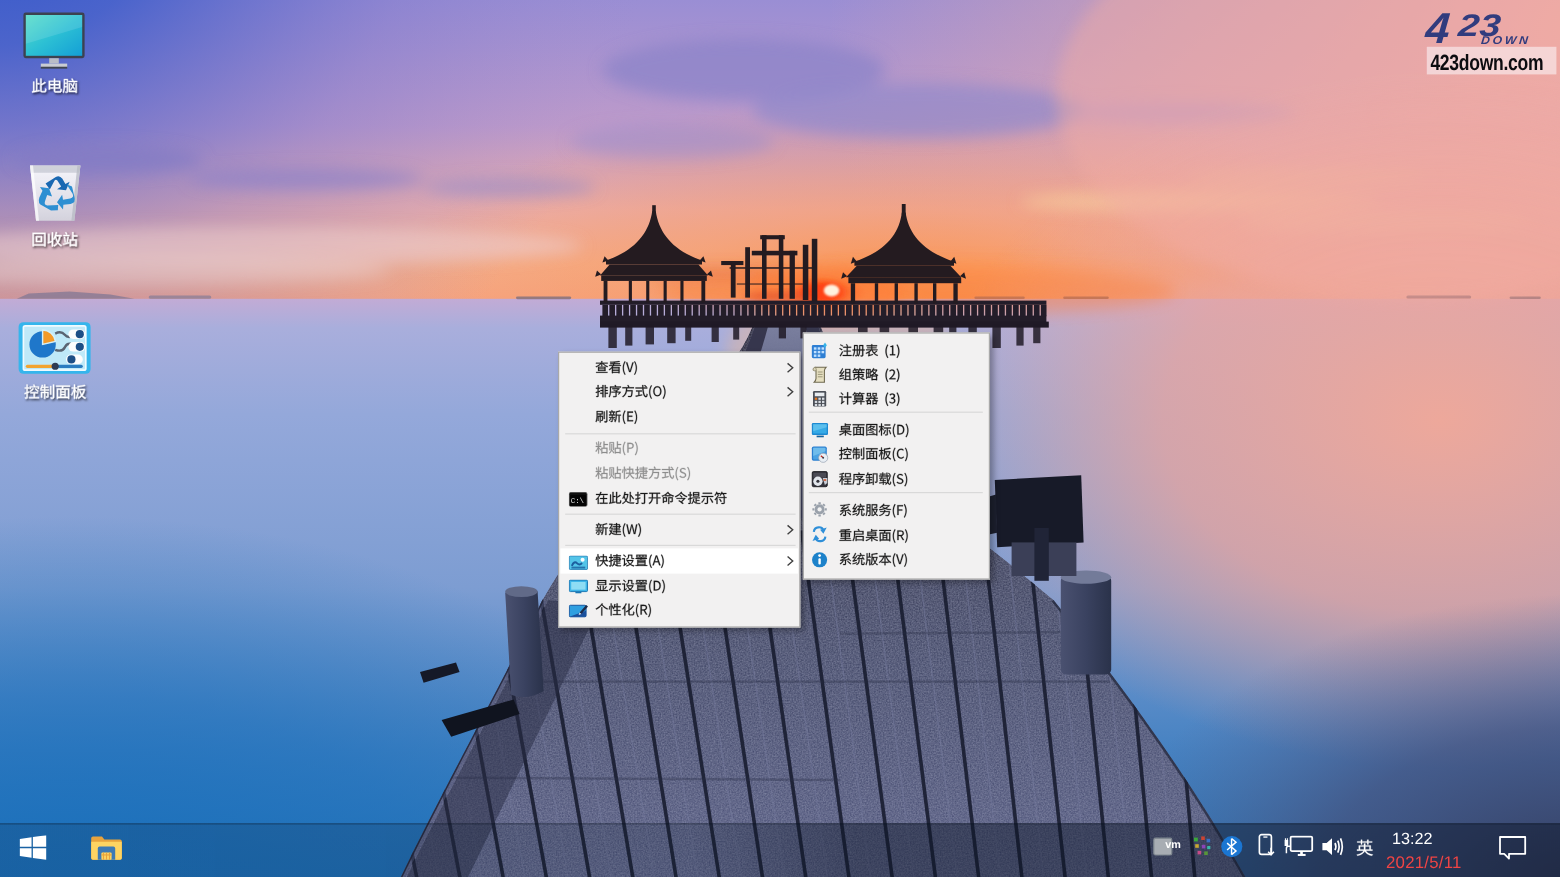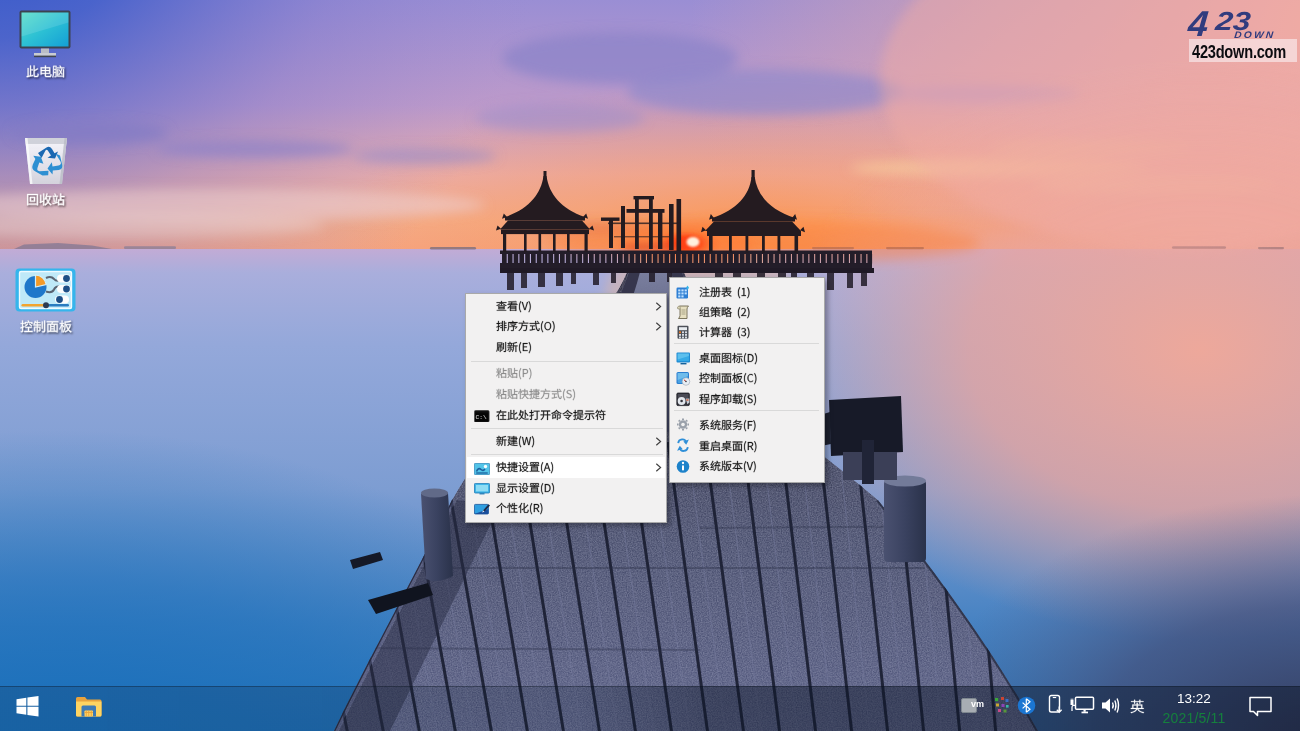--- a/index.html
+++ b/index.html
@@ -664,17 +664,17 @@
 <rect x="0.5" y="4" width="3" height="5" fill="#fff"></rect>
 <path d="M1.2,4 V2.6 M2.8,4 V2.6" stroke="#fff" stroke-width="0.9"></path>
 </svg>
 <svg class="abs" style="left:1101px;top:697px" width="21" height="17">
 <path d="M1,5.5 L4.5,5.5 L9,1.5 L9,15.5 L4.5,11.5 L1,11.5 Z" fill="#fff"></path>
 <path d="M11.5,5.5 Q13,8.5 11.5,11.5 M13.8,3.5 Q16,8.5 13.8,13.5 M16.1,1.6 Q19,8.5 16.1,15.4" stroke="#fff" stroke-width="1.4" fill="none"></path>
 </svg>
 <svg class="t" style="left:1127.0px;top:695.5px" width="20.5" height="24.0">
       <path transform="translate(3,15.95)" d="M6.6 -9.1V-7.4H2.3V-4.0H0.8V-3.0H6.2C5.7 -1.7 4.2 -0.5 0.6 0.3C0.8 0.5 1.1 1.0 1.2 1.2C5.0 0.3 6.6 -1.1 7.3 -2.6C8.5 -0.5 10.5 0.7 13.4 1.2C13.5 0.9 13.8 0.4 14.1 0.2C11.3 -0.2 9.3 -1.2 8.3 -3.0H13.7V-4.0H12.3V-7.4H7.8V-9.1ZM3.4 -4.0V-6.5H6.6V-5.1C6.6 -4.7 6.6 -4.4 6.6 -4.0ZM11.2 -4.0H7.7C7.7 -4.4 7.8 -4.7 7.8 -5.1V-6.5H11.2ZM9.3 -12.2V-10.8H5.1V-12.2H4.1V-10.8H1.0V-9.9H4.1V-8.3H5.1V-9.9H9.3V-8.3H10.4V-9.9H13.5V-10.8H10.4V-12.2Z" fill="#ffffff" stroke="#ffffff" stroke-width="0.22"></path>
     </svg>
-<div class="abs" style="left:1160px;top:690.5px;width:68px;text-align:center;font-size:13.5px;color:#fff">13:22</div>
-<div class="abs" style="left:1155px;top:710px;width:78px;text-align:center;font-size:14px;color:#15803d;letter-spacing:0.2px">2021/5/11</div>
+<div class="abs" style="left:1160px;top:690.5px;width:68px;text-align:left;font-size:13.5px;color:#fff">13:22</div>
+<div class="abs" style="left:1155px;top:710px;width:78px;font-size:14px;color:#ef4444;letter-spacing:0.2px">2021/5/11</div>
 <svg class="abs" style="left:1248px;top:695px" width="25" height="22">
 <path d="M2,2.5 L23,2.5 L23,16.5 L9.5,16.5 L9.5,20.5 L5.5,16.5 L2,16.5 Z" stroke="#fff" stroke-width="1.5" fill="none" stroke-linejoin="round"></path>
 </svg>
 </div>
 </body></html>

